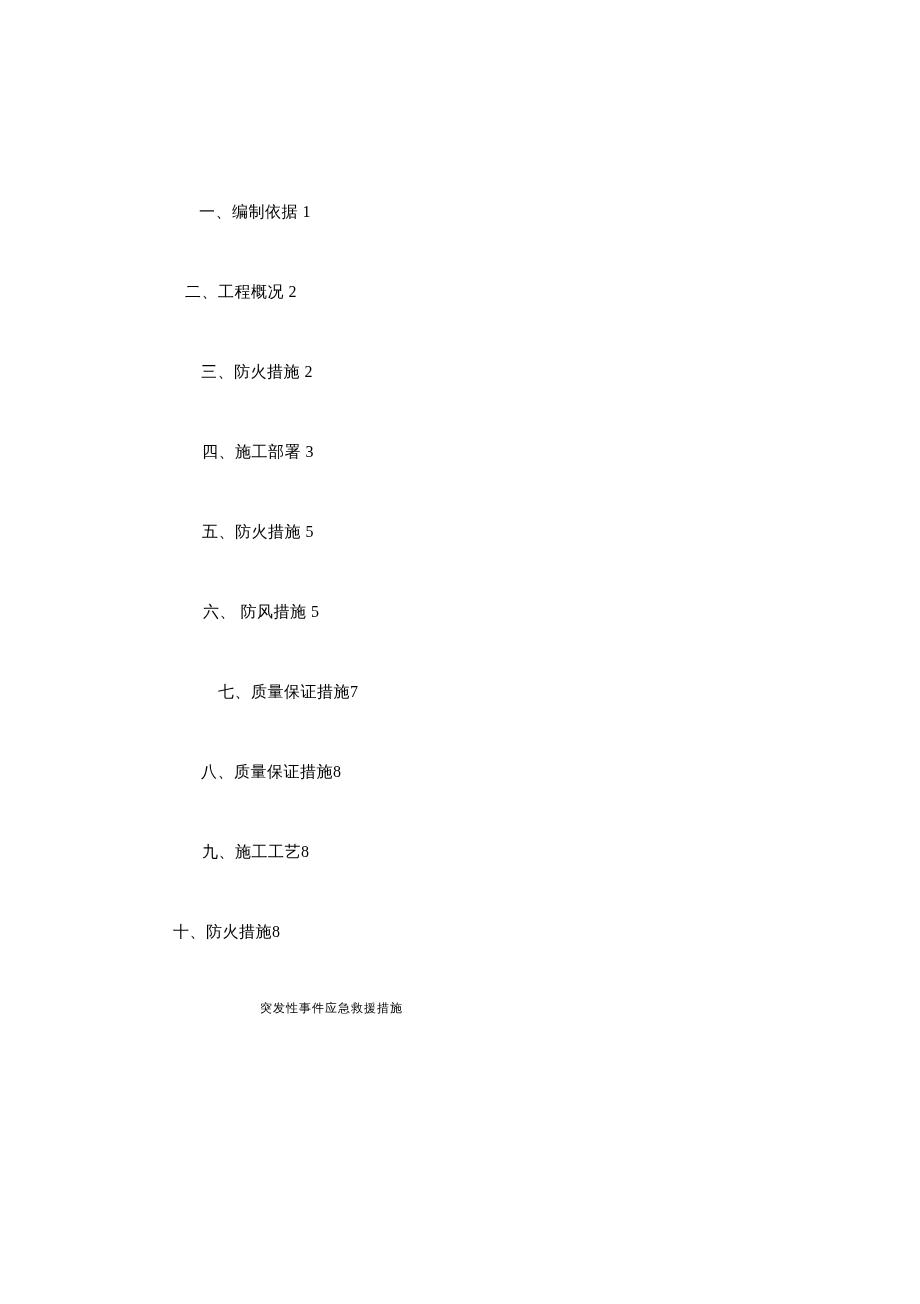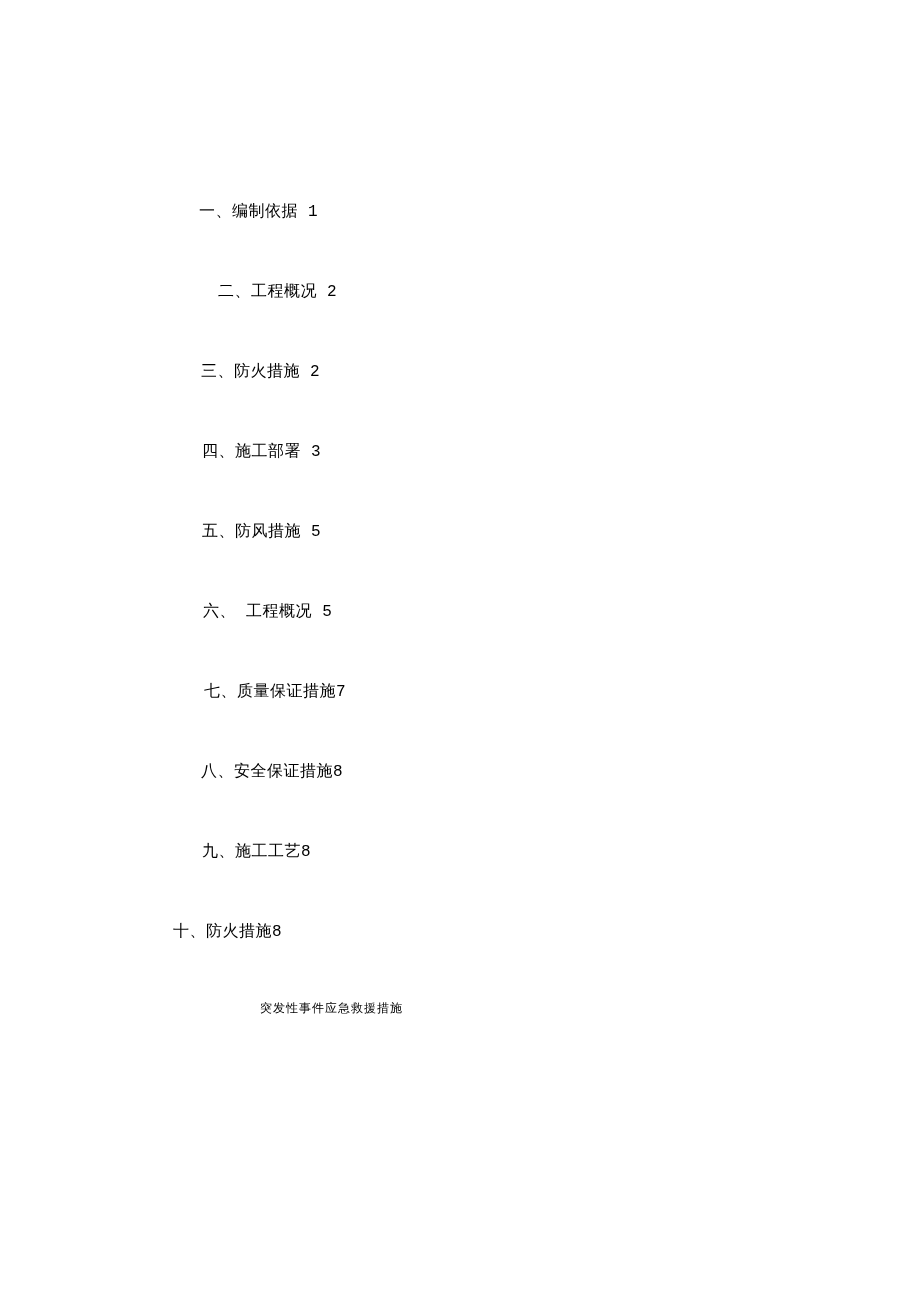--- a/index.html
+++ b/index.html
@@ -1,43 +1,42 @@
 <!DOCTYPE html>
 <html><head>
   <meta charset="utf-8">
   <style>
     * {
       margin: 0;
       padding: 0;
       box-sizing: border-box;
-      font-family: Liberation Mono, monospace;
     }
     body {
       width: 920px;
       height: 1304px;
       background-color: #ffffff;
       font-family: "SimSun", "宋体", serif;
       color: #000000;
       padding-top: 200px;
       padding-left: 173px;
       padding-right: 100px;
     }
     .toc-item {
       font-size: 16px;
       line-height: 1.5;
       margin-bottom: 56px;
       letter-spacing: 0.5px;
     }
     .toc-item-1 { margin-left: 26px; }
-    .toc-item-2 { margin-left: 45px; }
+    .toc-item-2 { margin-left: 12px; }
     .toc-item-3 { margin-left: 28px; }
     .toc-item-4 { margin-left: 29px; margin-top: 23px; }
     .toc-item-5 { margin-left: 29px; }
     .toc-item-6 { margin-left: 30px; }
-    .toc-item-7 { margin-left: 31px; }
+    .toc-item-7 { margin-left: 45px; }
     .toc-item-8 { margin-left: 28px; }
     .toc-item-9 { margin-left: 29px; }
     .toc-item-10 { margin-left: 0px; }
     .section-title {
       font-size: 12px;
       margin-top: 24px;
       margin-left: 87px;
       letter-spacing: 1px;
     }
     .page-num {
@@ -61,35 +60,35 @@
   <span>三、防火措施</span>
   <span class="page-num">2</span>
 </div>
 
 <div class="toc-item toc-item-4">
   <span>四、施工部署</span>
   <span class="page-num">3</span>
 </div>
 
 <div class="toc-item toc-item-5">
-  <span>五、防风措施</span>
+  <span>五、防火措施</span>
   <span class="page-num">5</span>
 </div>
 
 <div class="toc-item toc-item-6">
-  <span>六、 工程概况</span>
+  <span>六、 防风措施</span>
   <span class="page-num">5</span>
 </div>
 
 <div class="toc-item toc-item-7">
   <span>七、质量保证措施</span><span class="page-num">7</span>
 </div>
 
 <div class="toc-item toc-item-8">
-  <span>八、安全保证措施</span><span class="page-num">8</span>
+  <span>八、质量保证措施</span><span class="page-num">8</span>
 </div>
 
 <div class="toc-item toc-item-9">
   <span>九、施工工艺</span><span class="page-num">8</span>
 </div>
 
 <div class="toc-item toc-item-10">
   <span>十、防火措施</span><span class="page-num">8</span>
 </div>
 

